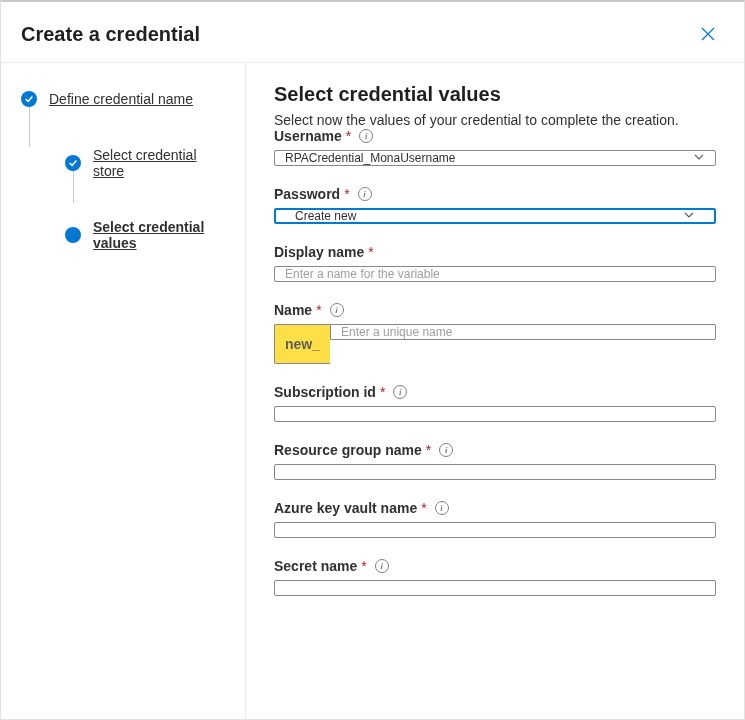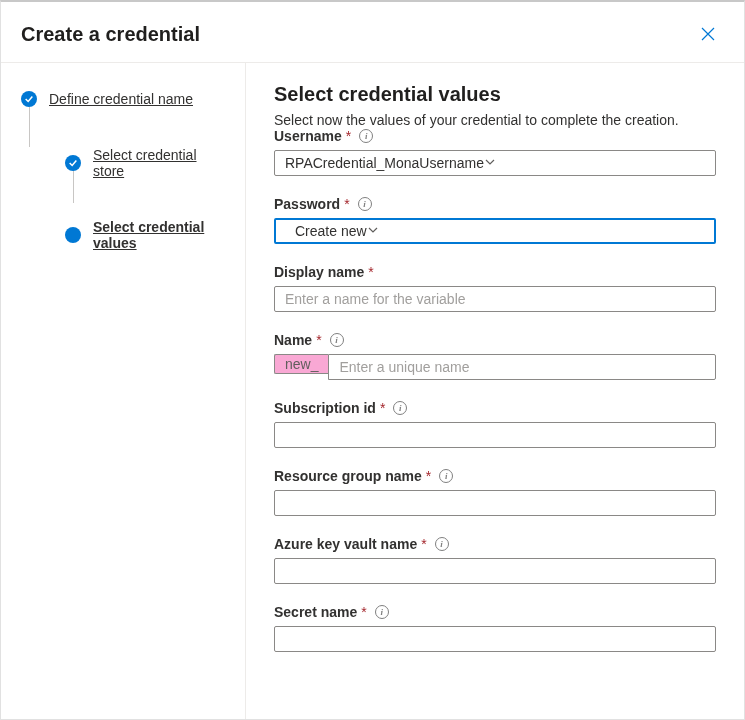--- a/index.html
+++ b/index.html
@@ -148,59 +148,61 @@
       justify-content: center;
       font-size: 9px;
       font-style: italic;
       font-family: Georgia, serif;
       color: #808080;
       margin-left: 4px;
       cursor: help;
     }
     .select-box, .text-input {
       width: 100%;
-      height: 26px;
+      height: 16px;
       border: 1px solid #8a8886;
       border-radius: 2px;
       padding: 0 10px;
-      font-size: 14px;
+      font-size: 12px;
       font-family: inherit;
       color: #323130;
       background: #fff;
       display: flex;
       align-items: center;
+      justify-content: space-between;
     }
     .text-input {
       outline: none;
     }
     .text-input::placeholder {
       color: #a19f9d;
     }
     .select-box.active {
       border: 2px solid #0078d4;
       padding: 0 19px;
     }
     .select-box .chevron {
       color: #605e5c;
     }
     .prefix-group {
       display: flex;
       width: 100%;
     }
     .prefix-box {
-      height: 20px;
+      height: 40px;
       border: 1px solid #8a8886;
       border-right: none;
       border-radius: 2px 0 0 2px;
       padding: 0 10px;
-      background: #f9a8d4;
+      background: #fde047;
       display: flex;
       align-items: center;
       color: #605e5c;
       font-size: 14px;
+      font-weight: bold;
     }
     .prefix-group .text-input {
       border-radius: 0 2px 2px 0;
     }
   </style>
 </head>
 <body>
 
 <div class="panel">
   <div class="header">

